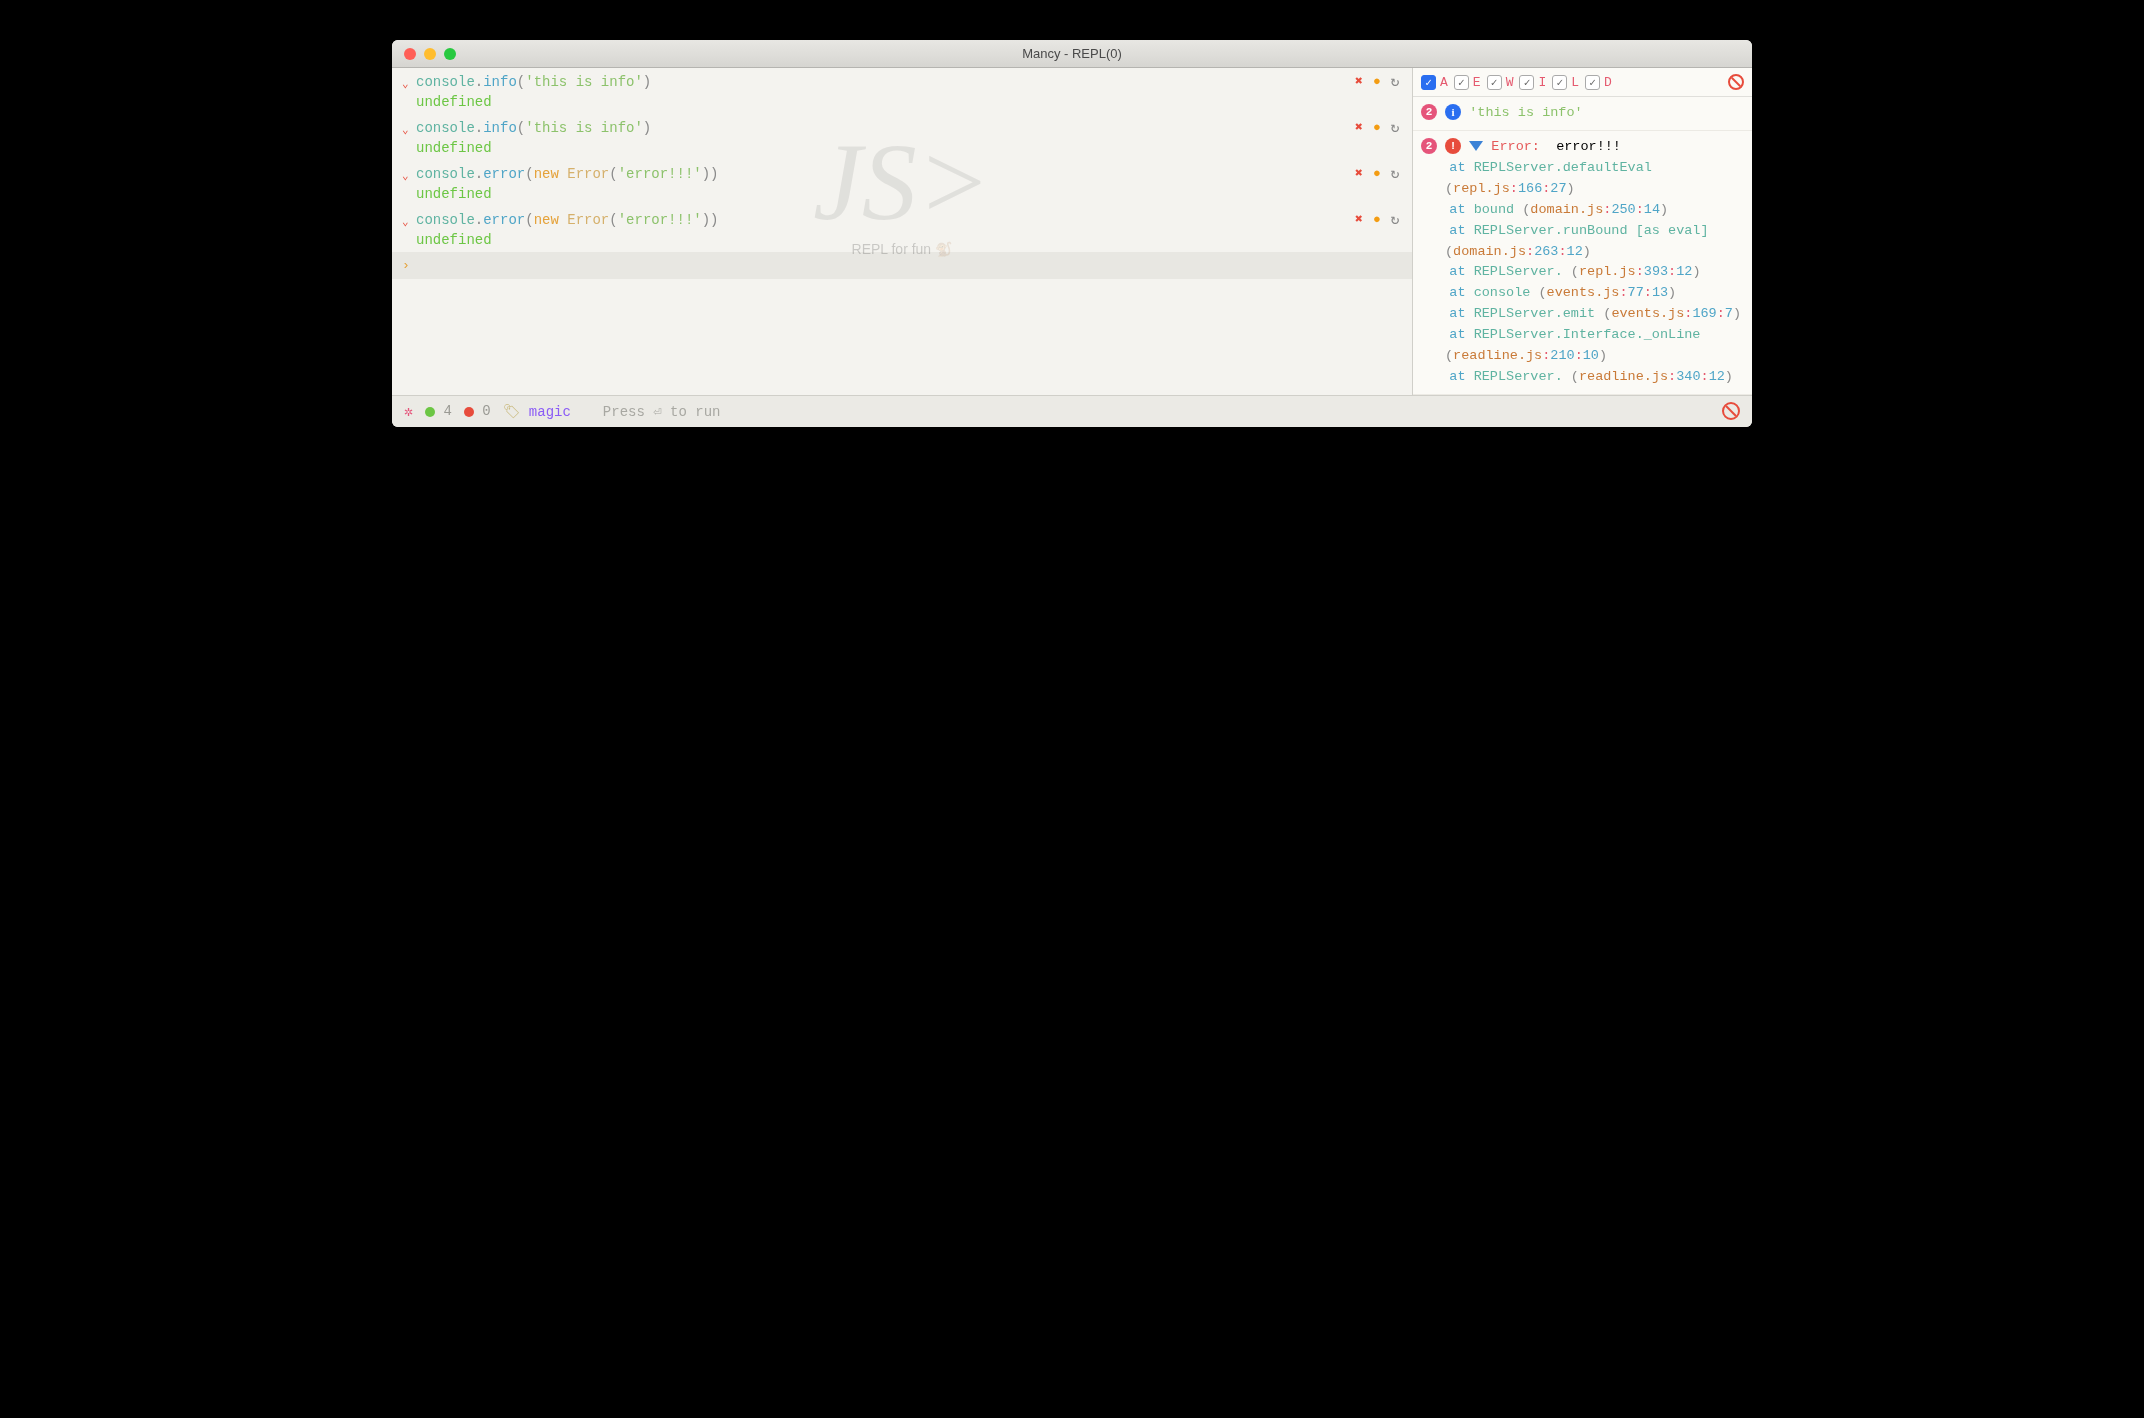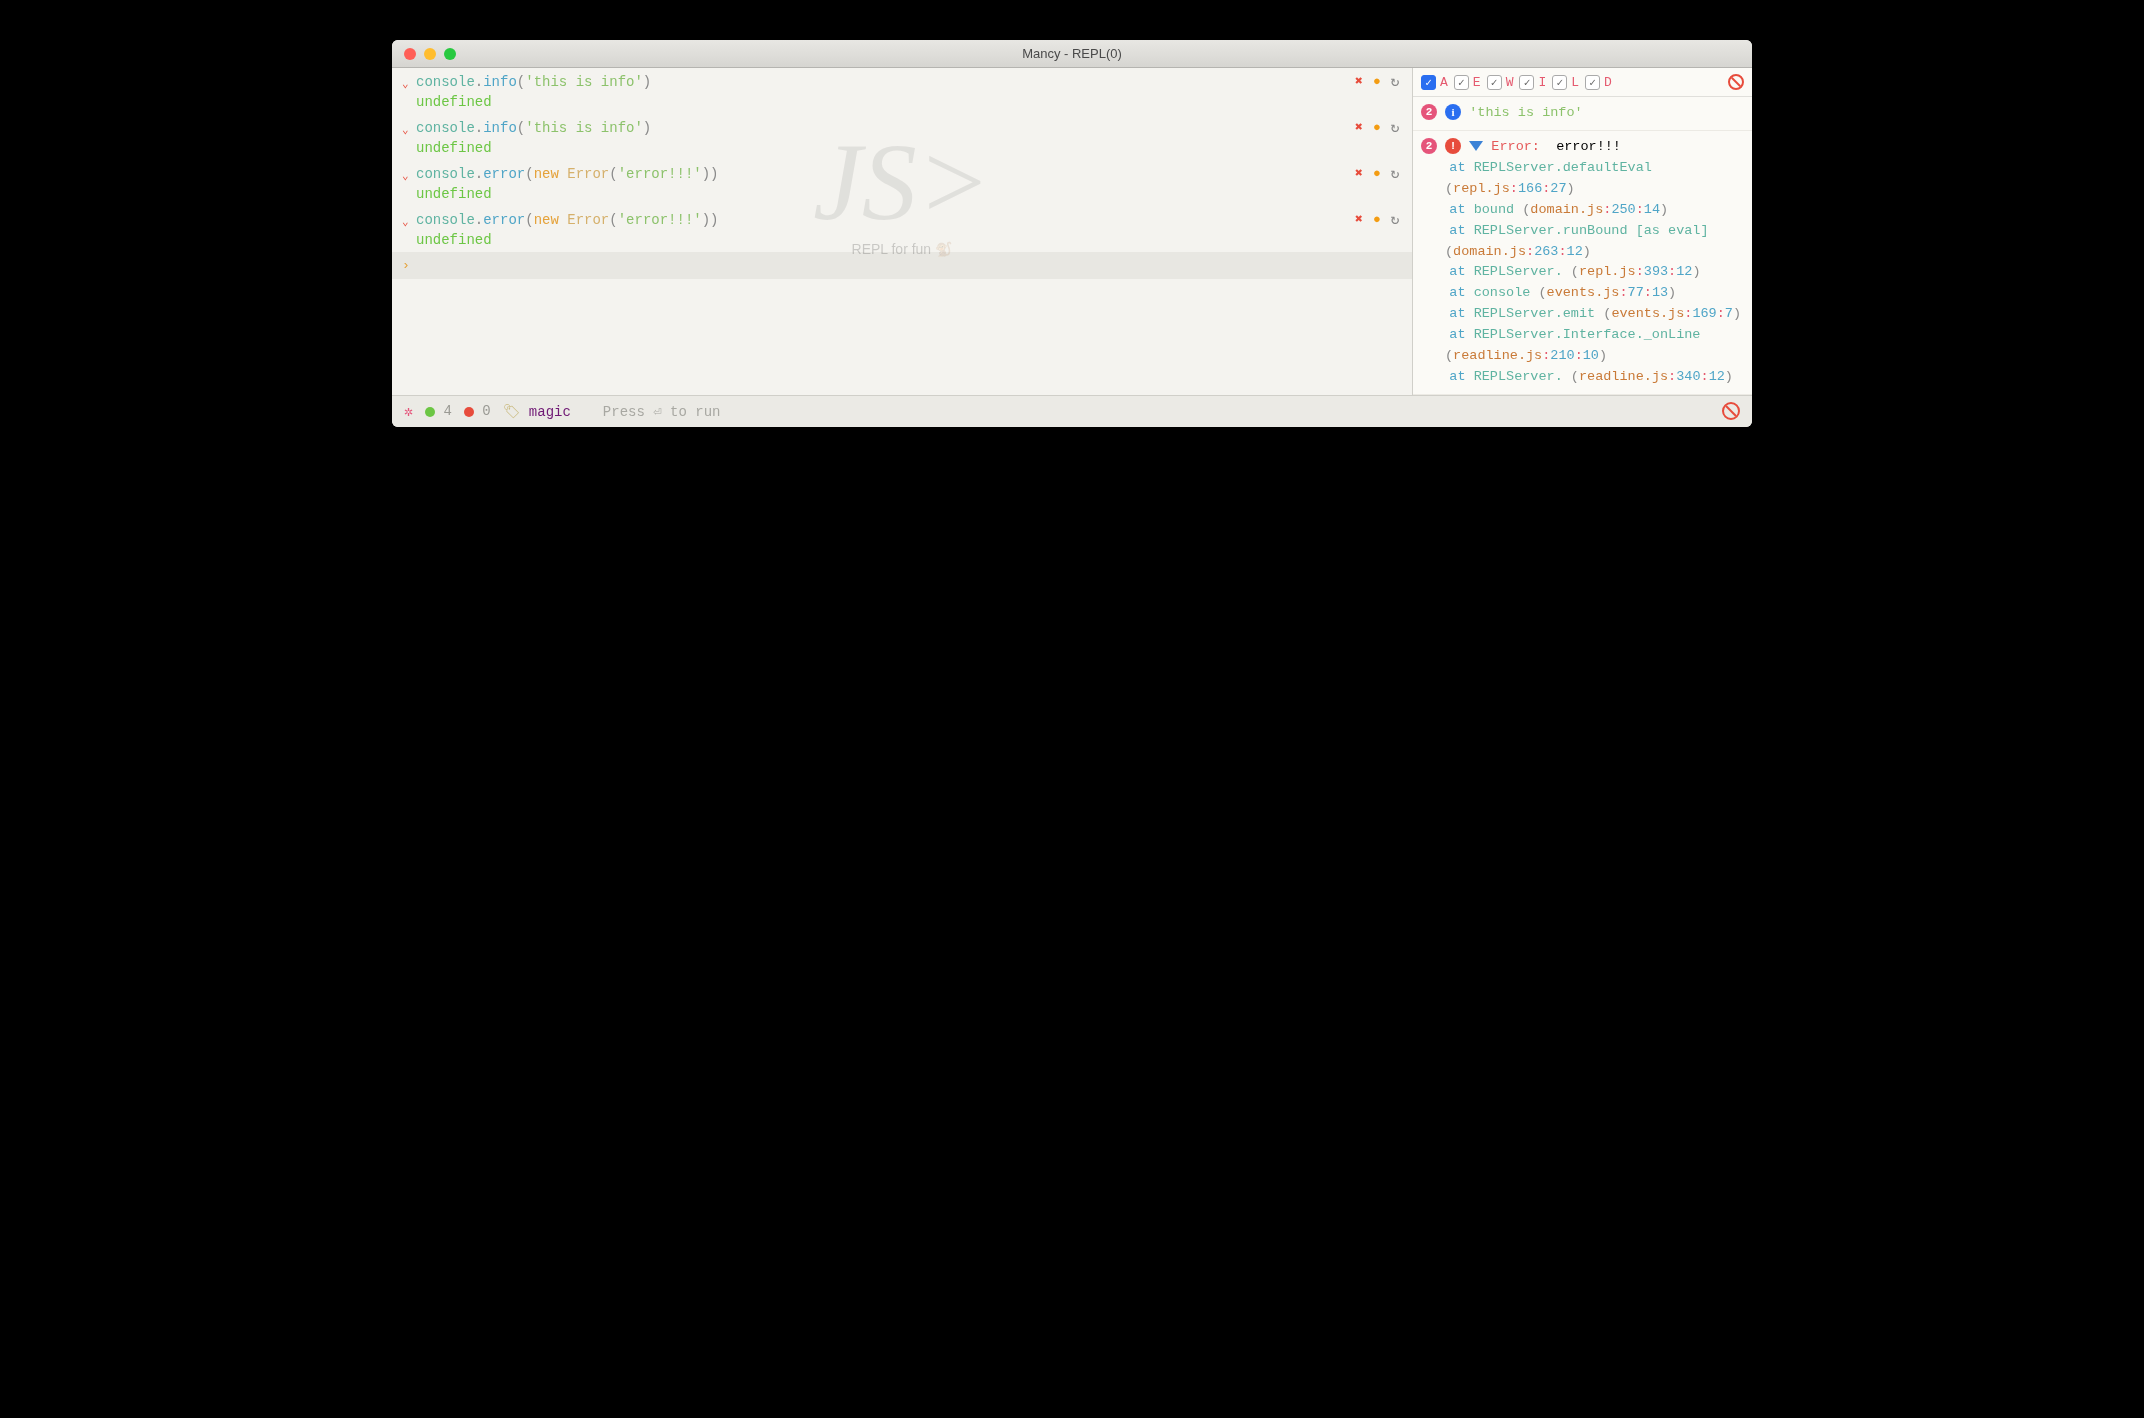--- a/index.html
+++ b/index.html
@@ -401,18 +401,18 @@
           </div>
       </div>
     </div>
 
   </div>
 
   <div class="statusbar">
     <span class="gear">✲</span>
     <span><span class="dot dot-green"></span> <span>4</span></span>
     <span><span class="dot dot-red"></span> <span>0</span></span>
-    <span><span class="tag">🏷</span> <span style="color:#701a75">magic</span></span>
+    <span><span class="tag">🏷</span> <span style="color:#8b5cf6">magic</span></span>
     <span class="run-hint" style="margin-left:20px">Press ⏎ to run</span>
     <span class="sb-clear"></span>
   </div>
 
 </div>
 
 </body></html>

